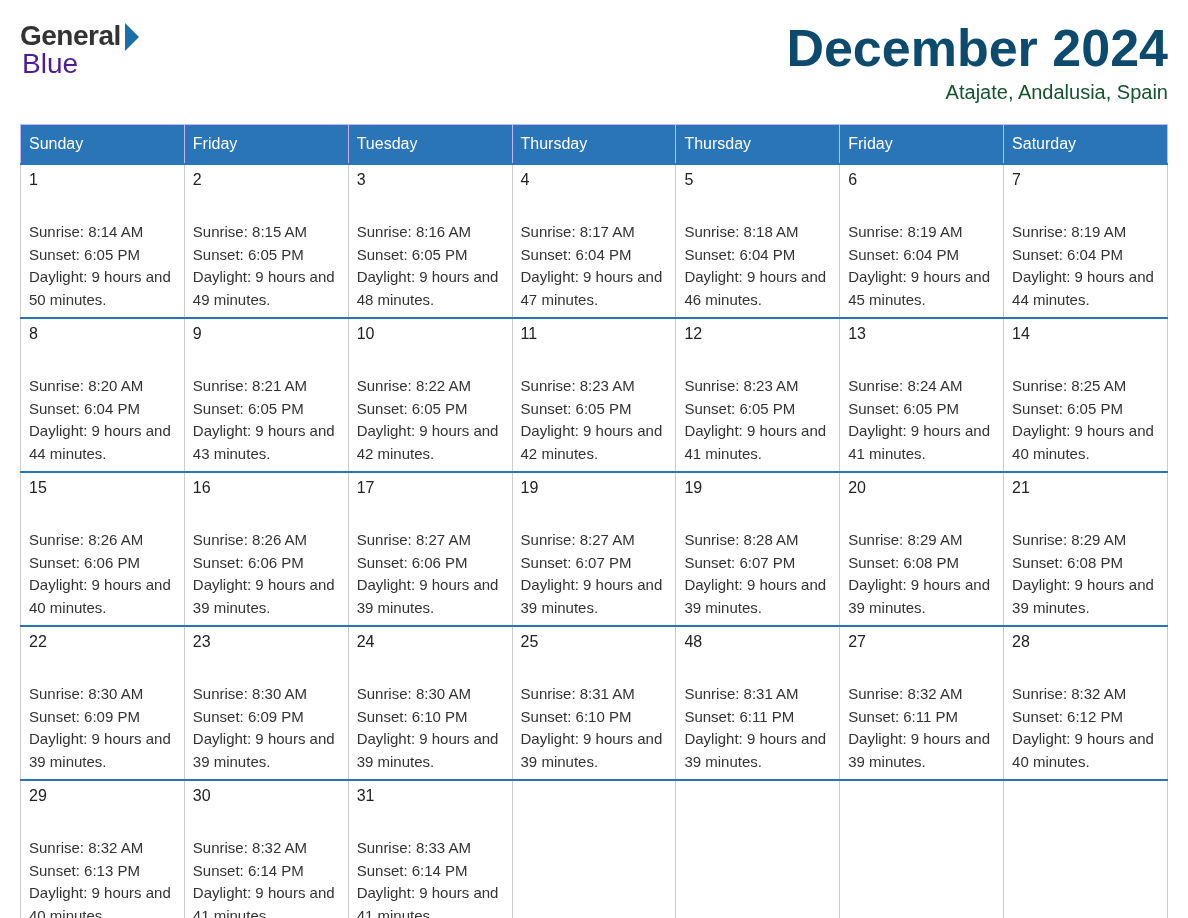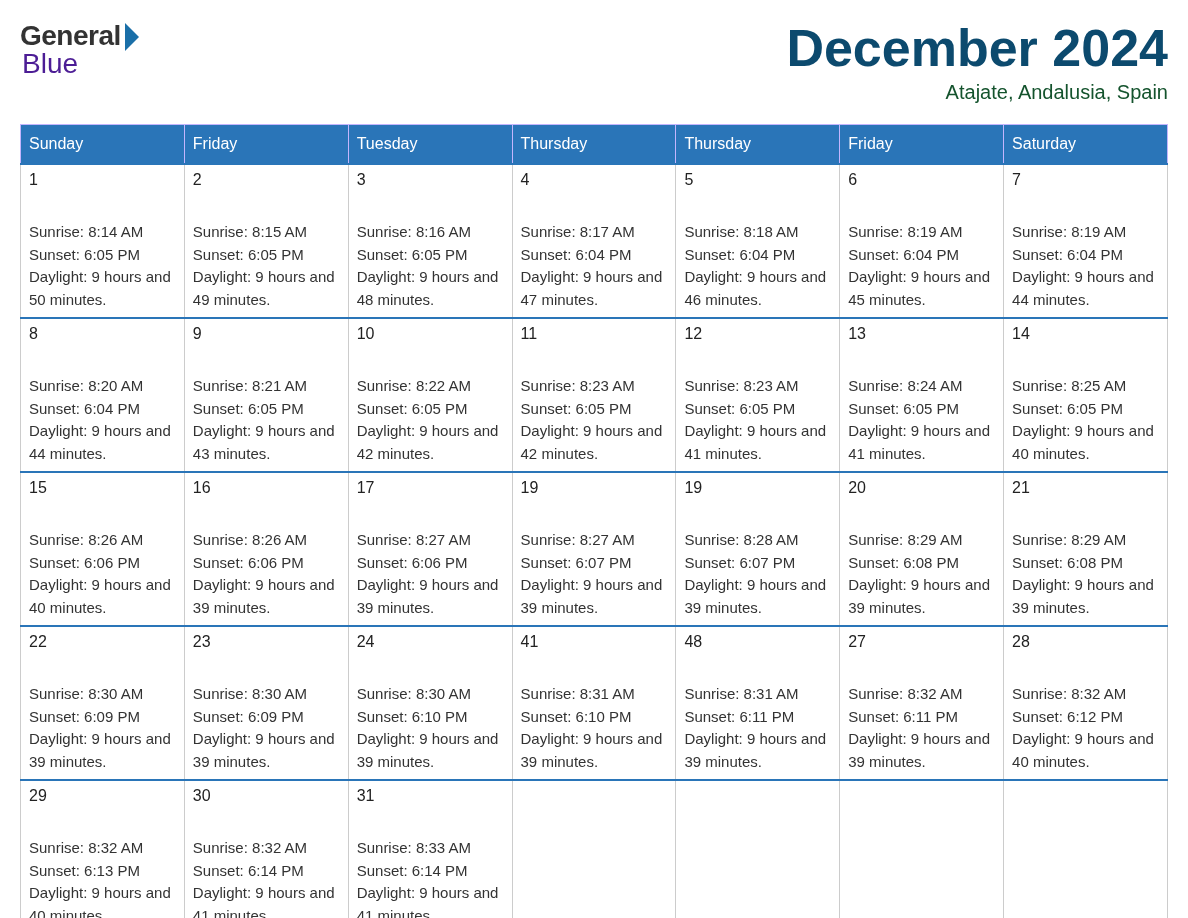--- a/index.html
+++ b/index.html
@@ -235,21 +235,21 @@
         </td>
         <td>
           <span class="day-number">23</span>
           <div class="day-info">Sunrise: 8:30 AM<br>Sunset: 6:09 PM<br>Daylight: 9 hours and 39 minutes.</div>
         </td>
         <td>
           <span class="day-number">24</span>
           <div class="day-info">Sunrise: 8:30 AM<br>Sunset: 6:10 PM<br>Daylight: 9 hours and 39 minutes.</div>
         </td>
         <td>
-          <span class="day-number">41</span>
+          <span class="day-number">25</span>
           <div class="day-info">Sunrise: 8:31 AM<br>Sunset: 6:10 PM<br>Daylight: 9 hours and 39 minutes.</div>
         </td>
         <td>
           <span class="day-number">48</span>
           <div class="day-info">Sunrise: 8:31 AM<br>Sunset: 6:11 PM<br>Daylight: 9 hours and 39 minutes.</div>
         </td>
         <td>
           <span class="day-number">27</span>
           <div class="day-info">Sunrise: 8:32 AM<br>Sunset: 6:11 PM<br>Daylight: 9 hours and 39 minutes.</div>
         </td>

